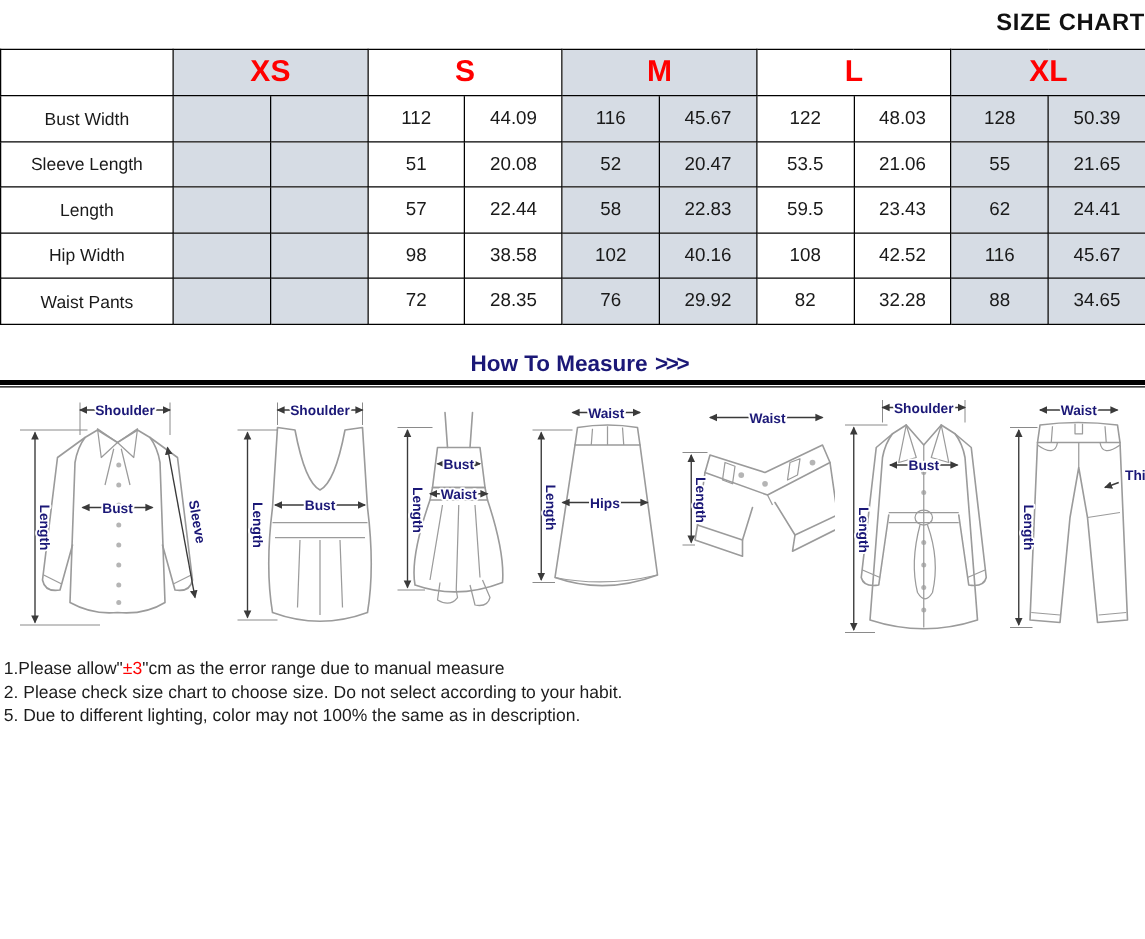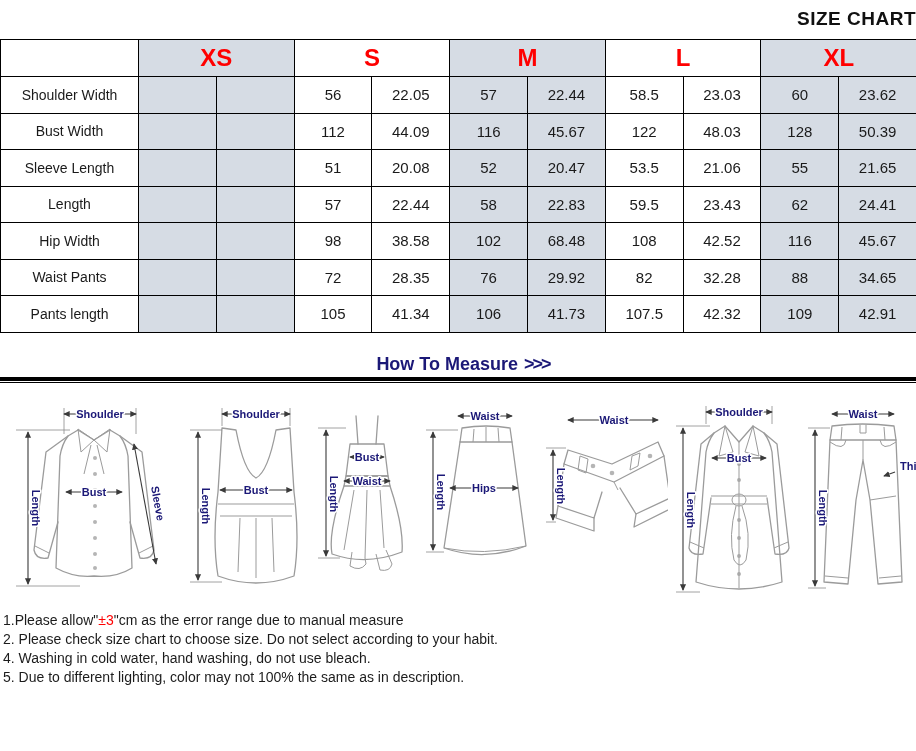--- a/index.html
+++ b/index.html
@@ -16,21 +16,21 @@
   th.size-h{font-size:24px;font-weight:bold;color:#ff0000;}
   th.unit-h{font-size:13px;font-weight:bold;color:#1a1a1a;}
   th.row-label{font-size:14px;font-weight:normal;color:#1a1a1a;}
   td.val{font-size:15px;color:#1a1a1a;}
   .shade{background:#d6dce4;margin-left:36px;}
   th.corner{background:#fff;}
   
   .measure-title{margin:21px 0 2px;padding-left:10px;font-size:18px;font-weight:bold;color:#1b1877;text-align:center;}
   .measure-title .arrows{letter-spacing:-2px;margin-left:6px;}
   .thick-rule{height:6px;box-sizing:border-box;border-top:4px solid #000;border-bottom:1px solid #000;background:#fff;}
-  .figures{position:relative;height:205px;margin-top:17px;}
+  .figures{position:relative;height:205px;margin-top:4px;}
   .fig{position:absolute;top:0;height:200px;}
   .g{fill:none;stroke:#9b9b9b;stroke-width:1.3;stroke-linejoin:round;stroke-linecap:round;}
   .g2{fill:none;stroke:#9b9b9b;stroke-width:1;stroke-linejoin:round;}
   .btn{fill:#b5b5b5;stroke:none;}
   .arr{stroke:#3a3a3a;stroke-width:1.1;fill:none;}
   .tick{stroke:#8a8a8a;stroke-width:.8;fill:none;}
   .lb{font-family:"Liberation Sans",sans-serif;font-size:11px;font-weight:bold;fill:#1b1877;text-anchor:middle;paint-order:stroke;stroke:#ffffff;stroke-width:3px;stroke-linejoin:round;}
   
   .notes{margin:6px 0 0 3px;font-size:14px;line-height:19.2px;color:#1c1c1c;}
   .note-red{color:#ff0000;}
@@ -59,33 +59,20 @@
       <th class="corner"></th>
     <th colspan="2" class="size-h shade">XS</th>
         <th colspan="2" class="size-h">S</th>
         <th colspan="2" class="size-h shade">M</th>
         <th colspan="2" class="size-h">L</th>
         <th colspan="2" class="size-h shade">XL</th>
       </tr>
   </thead>
   <tbody>
       <tr>
-        <th class="row-label">Shoulder Width</th>
-        <td class="val shade"></td>
-        <td class="val shade"></td>
-        <td class="val">56</td>
-        <td class="val">22.05</td>
-        <td class="val shade">57</td>
-        <td class="val shade">22.44</td>
-        <td class="val">58.5</td>
-        <td class="val">23.03</td>
-        <td class="val shade">60</td>
-        <td class="val shade">23.62</td>
-      </tr>
-      <tr>
         <th class="row-label">Bust Width</th>
         <td class="val shade"></td>
         <td class="val shade"></td>
         <td class="val">112</td>
         <td class="val">44.09</td>
         <td class="val shade">116</td>
         <td class="val shade">45.67</td>
         <td class="val">122</td>
         <td class="val">48.03</td>
         <td class="val shade">128</td>
@@ -117,51 +104,38 @@
         <td class="val shade">62</td>
         <td class="val shade">24.41</td>
       </tr>
       <tr>
         <th class="row-label">Hip Width</th>
         <td class="val shade"></td>
         <td class="val shade"></td>
         <td class="val">98</td>
         <td class="val">38.58</td>
         <td class="val shade">102</td>
-        <td class="val shade">68.48</td>
+        <td class="val shade">40.16</td>
         <td class="val">108</td>
         <td class="val">42.52</td>
         <td class="val shade">116</td>
         <td class="val shade">45.67</td>
       </tr>
       <tr>
         <th class="row-label">Waist Pants</th>
         <td class="val shade"></td>
         <td class="val shade"></td>
         <td class="val">72</td>
         <td class="val">28.35</td>
         <td class="val shade">76</td>
         <td class="val shade">29.92</td>
         <td class="val">82</td>
         <td class="val">32.28</td>
         <td class="val shade">88</td>
         <td class="val shade">34.65</td>
-      </tr>
-      <tr>
-        <th class="row-label">Pants length</th>
-        <td class="val shade"></td>
-        <td class="val shade"></td>
-        <td class="val">105</td>
-        <td class="val">41.34</td>
-        <td class="val shade">106</td>
-        <td class="val shade">41.73</td>
-        <td class="val">107.5</td>
-        <td class="val">42.32</td>
-        <td class="val shade">109</td>
-        <td class="val shade">42.91</td>
       </tr>
     </tbody>
 </table>
 
 <div class="measure-title">
   <span>How To Measure</span><span class="arrows">&gt;&gt;&gt;</span>
 </div>
 <div class="thick-rule"></div>
 
 <div class="figures">
@@ -355,15 +329,14 @@
     <text class="lb" x="63" y="18">Waist</text>
     <text class="lb" transform="rotate(90 19 108)" x="19" y="108">Length</text>
     <text class="lb" x="100" y="70" style="text-anchor:start">Thigh</text>
   </svg>
 
 </div>
 
 <div class="notes">
   <div><span>1.Please allow"</span><span class="note-red">±3</span><span>"cm as the error range due to manual measure</span></div>
   <div>2. Please check size chart to choose size. Do not select according to your habit.</div>
-  <div>4. Washing in cold water, hand washing, do not use bleach.</div>
   <div>5. Due to different lighting, color may not 100% the same as in description.</div>
 </div>
 
 </body></html>

